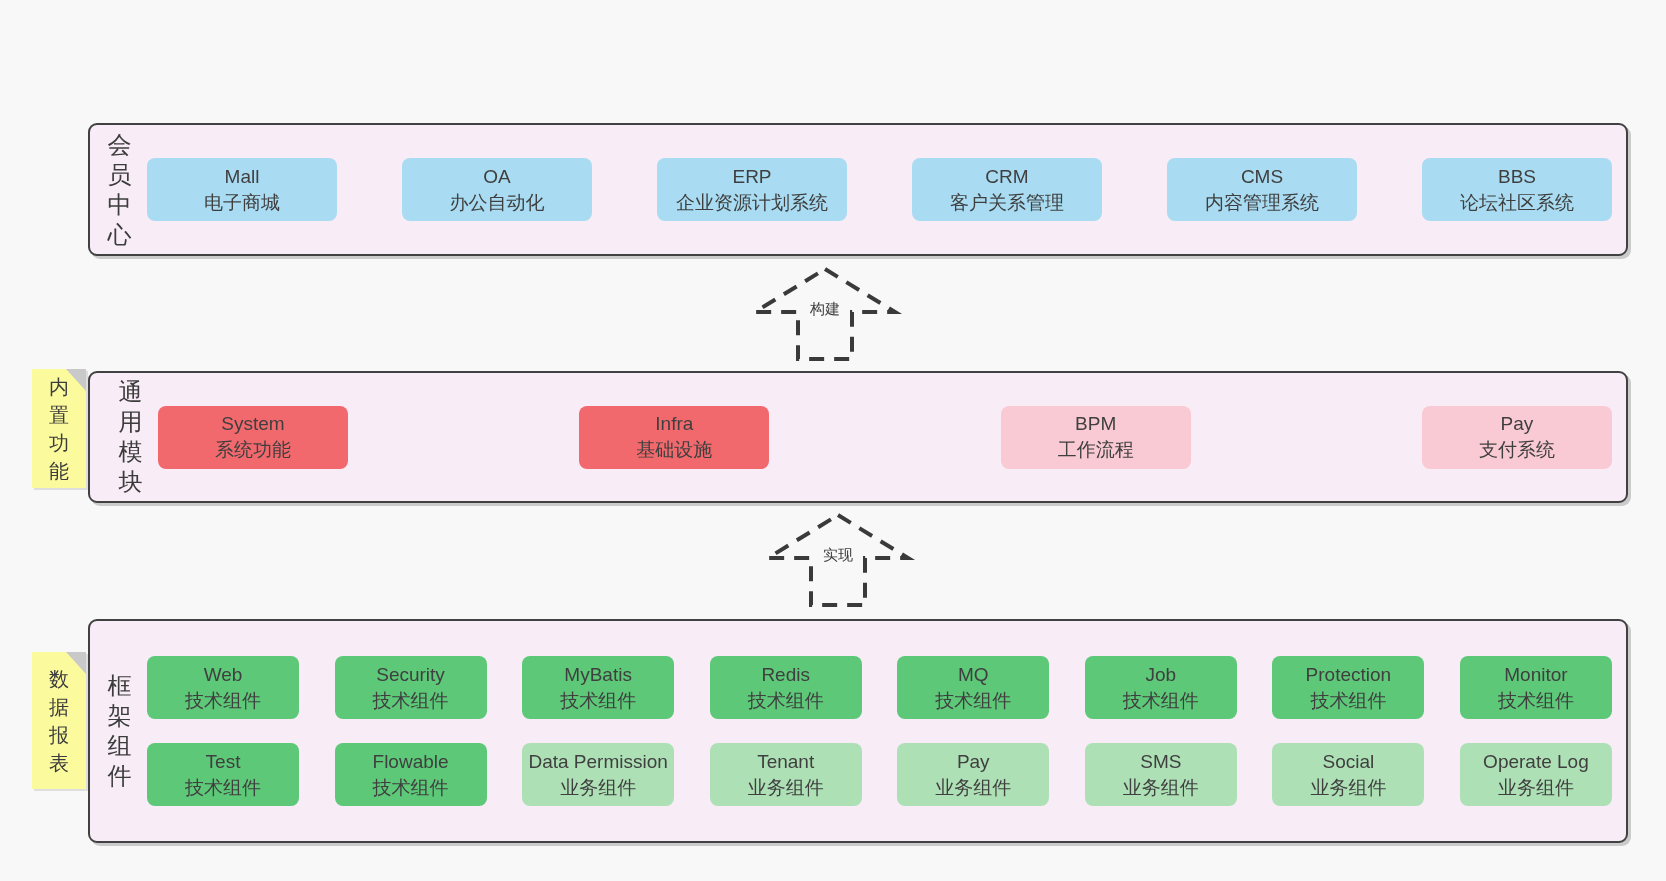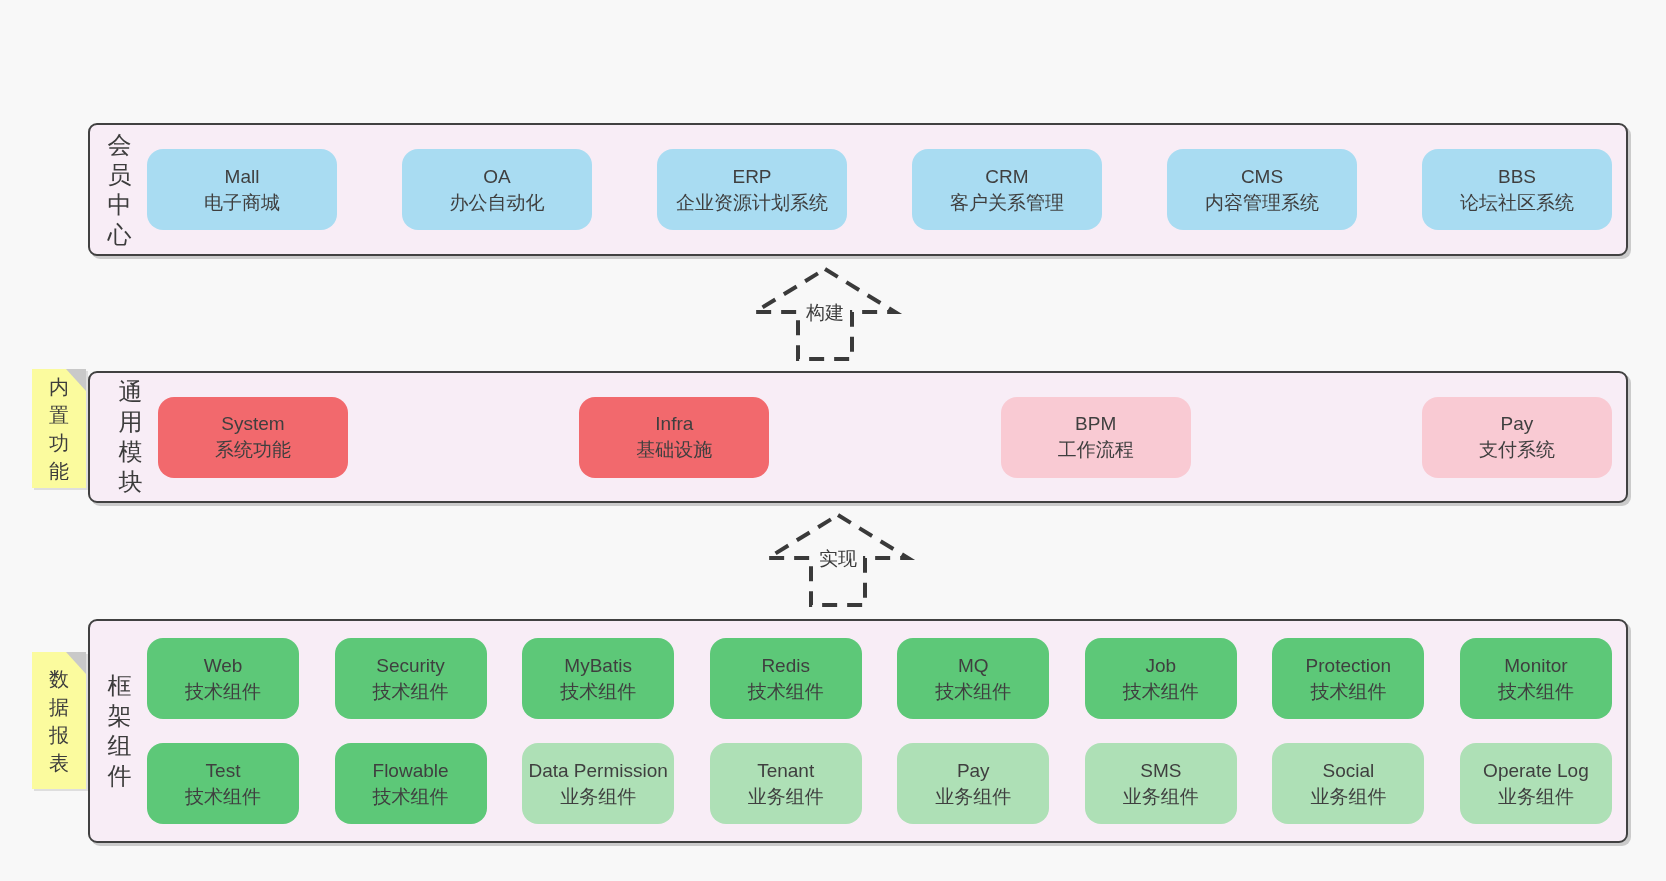--- a/index.html
+++ b/index.html
@@ -29,21 +29,21 @@
 
   .v-label{
     align-self:center;margin-left:16px;width:27px;
     font-size:24px;line-height:30px;letter-spacing:0;
     word-break:break-all;text-align:center;color:var(--text);
   }
   .rows{flex:1;display:flex;flex-direction:column;justify-content:center;gap:24px;padding:0 14px 0 14px;}
   .row{display:flex;justify-content:space-between;}
 
   .box{
-    height:81px;border-radius:16px;
+    height:63px;border-radius:8px;
     display:flex;flex-direction:column;justify-content:center;align-items:center;
     text-align:center;font-size:19px;line-height:26px;color:#3F3F3F;
     padding:2px 6px;
   }
   .cols-6 .box{width:190px;}
   .cols-8 .box{width:152px;}
   .box.blue{background:var(--box-blue);}
   .box.red{background:var(--box-red);justify-content:center;}
   .box.pink{background:var(--box-pink);}
   .box.green{background:var(--box-green);}
@@ -69,21 +69,21 @@
   }
 
   
   .arrow{position:absolute;width:160px;height:96px;z-index:1;}
   .arrow-1{left:745px;top:266px;}
   .arrow-2{left:758px;top:512px;}
   .arrow svg{position:absolute;inset:0;width:100%;height:100%;}
   .arrow svg polygon{fill:none;stroke:var(--arrow);stroke-width:4;stroke-dasharray:15 10;}
   .arrow-label{
     position:absolute;left:50%;top:34px;transform:translateX(-50%);
-    background:var(--page-bg);padding:0 3px;font-size:19px;color:var(--text);
+    background:var(--page-bg);padding:0 3px;font-size:15px;color:var(--text);
     white-space:nowrap;
   }
 </style>
 </head>
 <body>
 
 <div class="stage">
 
   <aside class="note note-2">
     <span class="v-text">内置功能</span>

